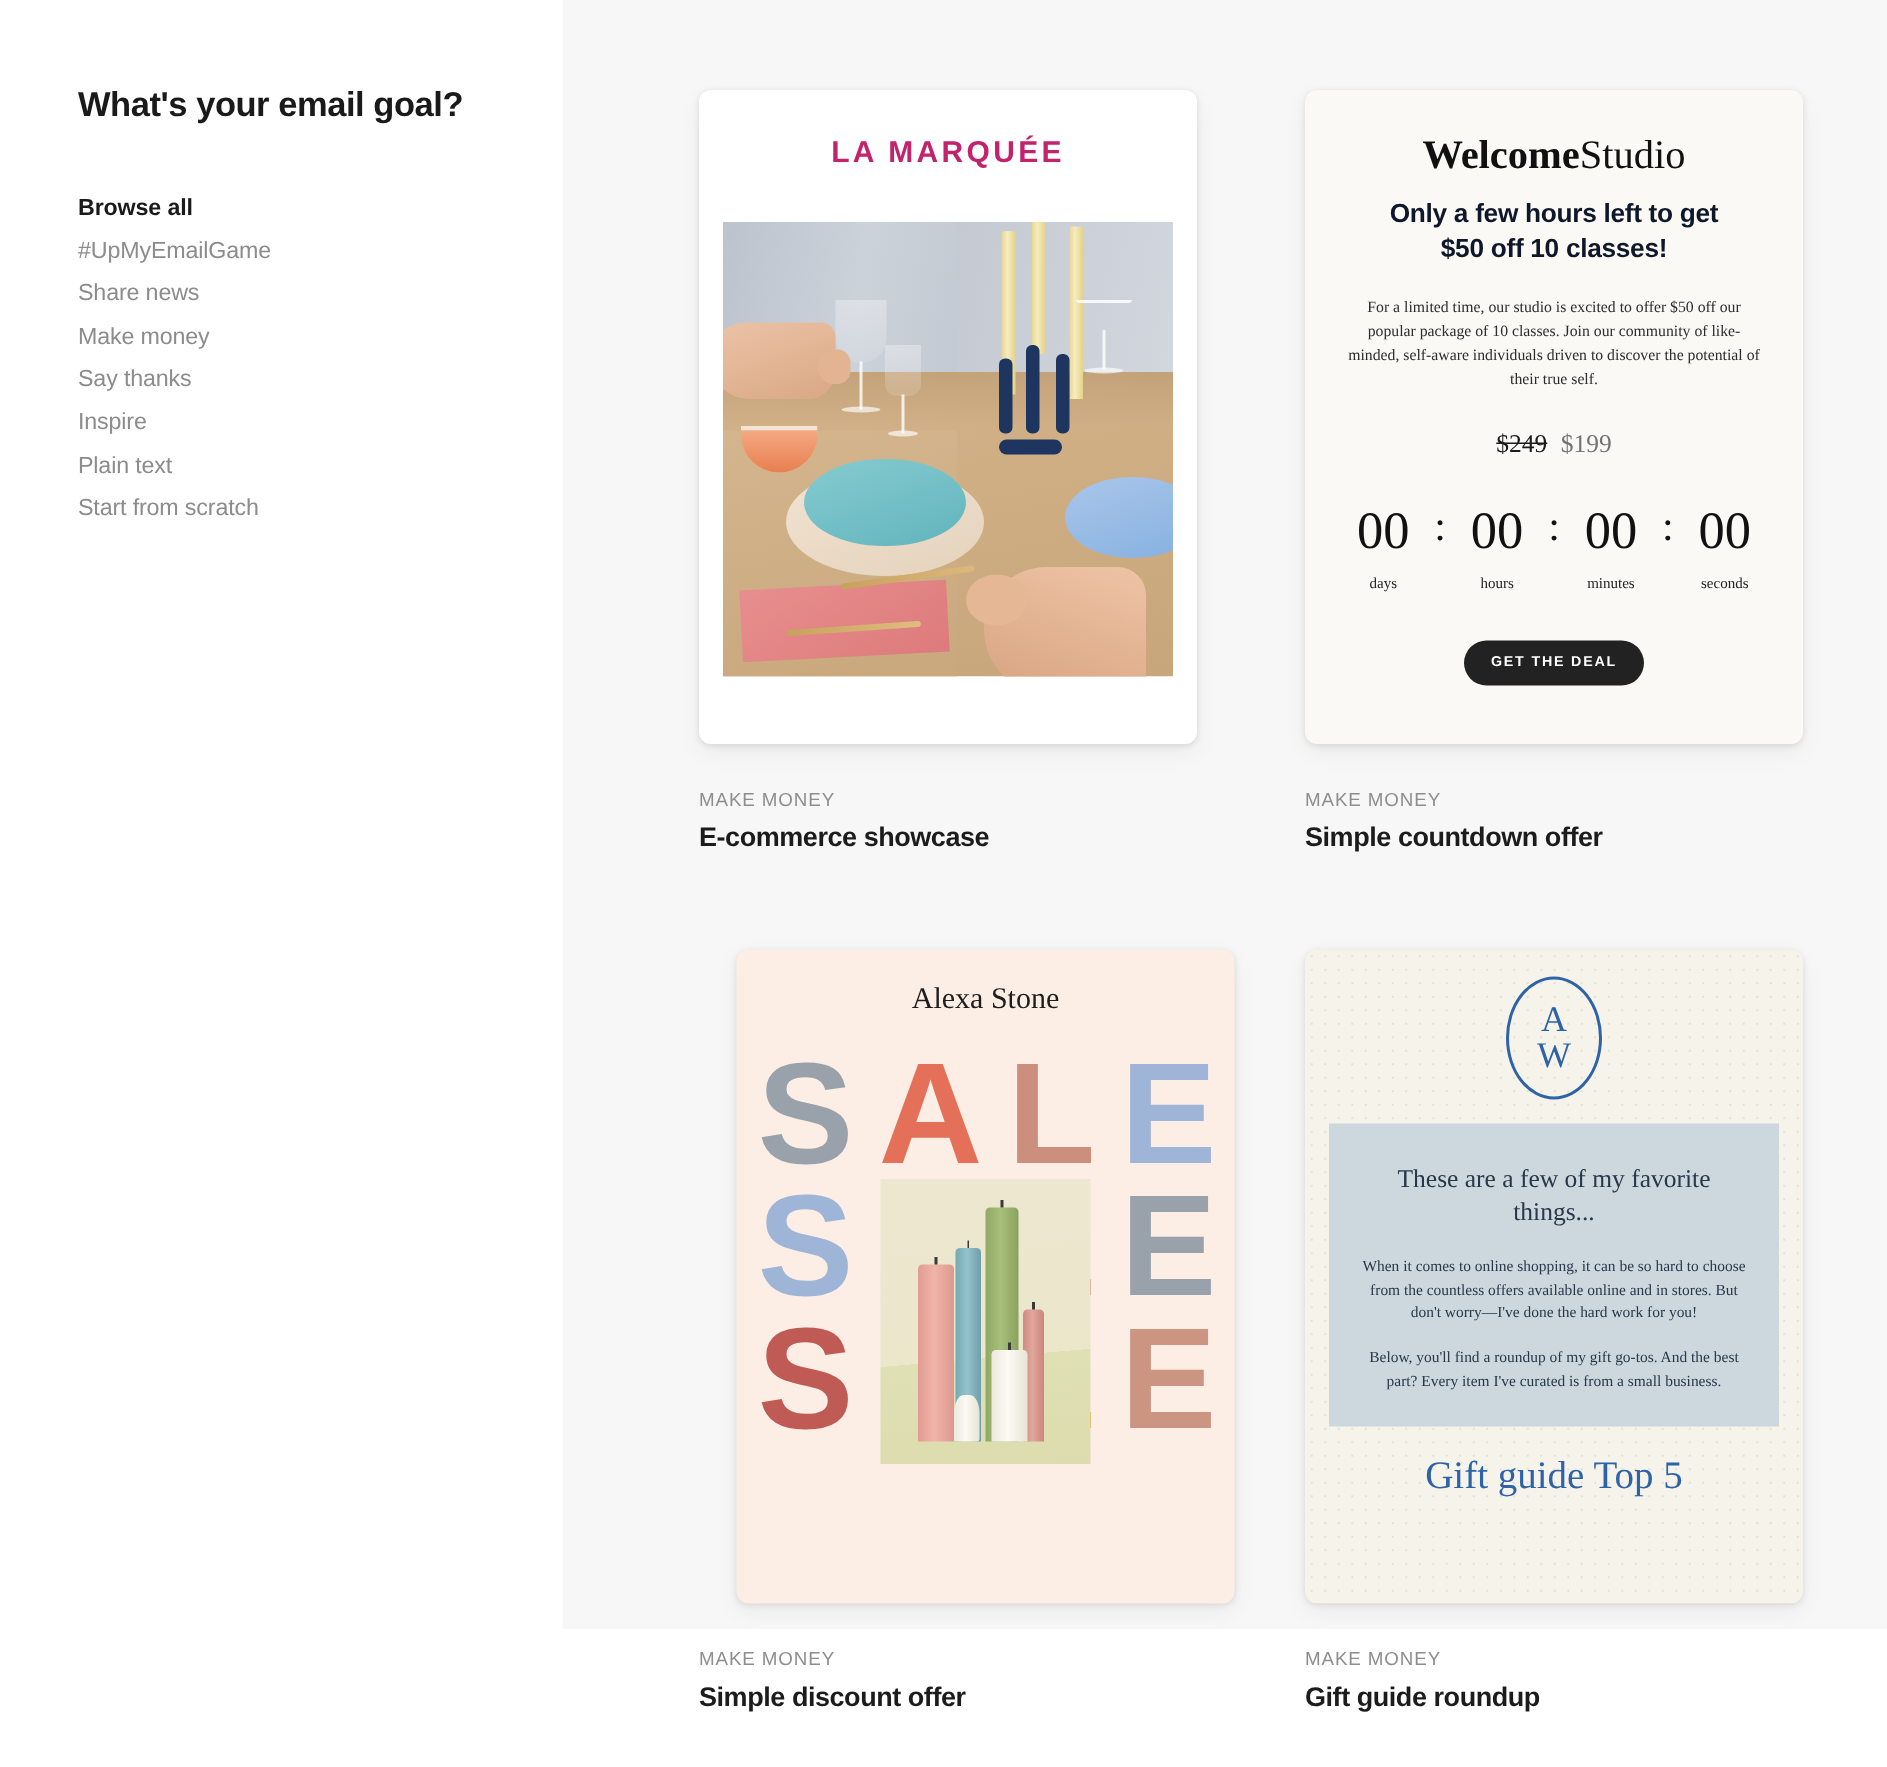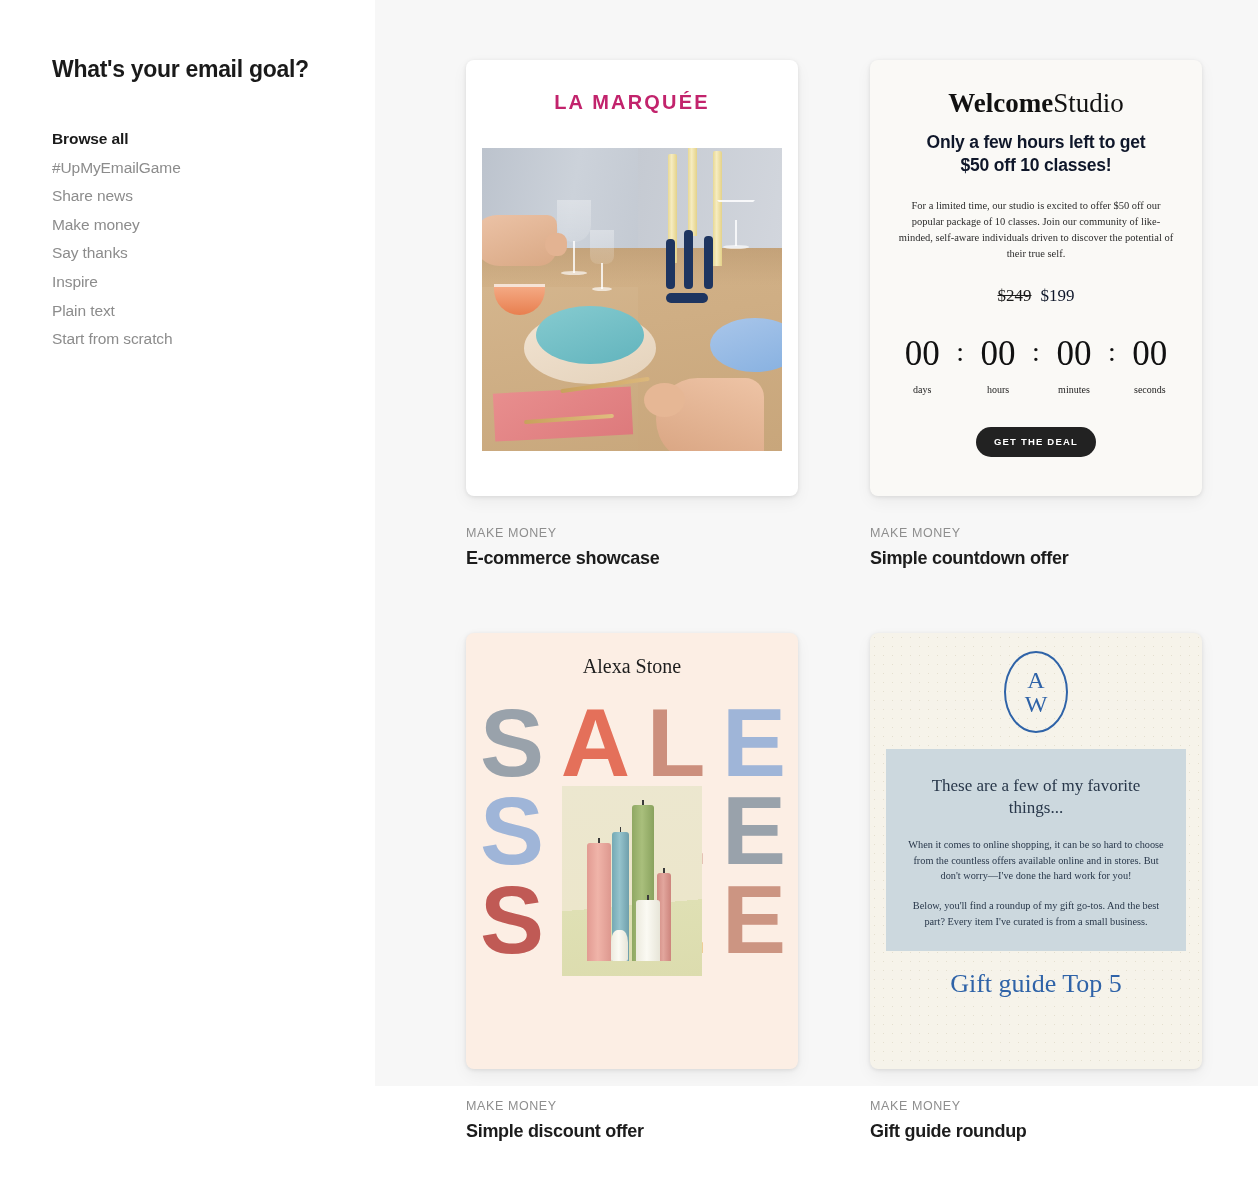--- a/index.html
+++ b/index.html
@@ -260,21 +260,21 @@
 
       <div class="card-wrap">
         <div class="preview c2">
           <div class="c2-logo"><b>Welcome</b><span>Studio</span></div>
           <div class="c2-head">
             <div>Only a few hours left to get</div>
             <div>$50 off 10 classes!</div>
           </div>
           <div class="c2-body">For a limited time, our studio is excited to offer $50 off our popular package of 10 classes. Join our community of like-minded, self-aware individuals driven to discover the potential of their true self.</div>
           <div class="c2-price">
-            <span class="c2-old">$249</span><span class="c2-new" style="color: #0f172a;">$199</span>
+            <span class="c2-old">$249</span><span class="c2-new" style="color: #737373;">$199</span>
           </div>
           <div class="c2-timer">
             <div class="tcell">
               <div class="tnum">00</div>
               <div class="tlab">days</div>
             </div>
             <div class="tsep">:</div>
             <div class="tcell">
               <div class="tnum">00</div>
               <div class="tlab">hours</div>
@@ -290,21 +290,21 @@
               <div class="tlab">seconds</div>
             </div>
           </div>
           <button class="c2-btn">GET THE DEAL</button>
         </div>
         <div class="cap-eyebrow">MAKE MONEY</div>
         <div class="cap-title">Simple countdown offer</div>
       </div>
 
       <div class="card-wrap">
-        <div class="preview c3" style="background: rgb(252, 238, 228);">
+        <div class="preview c3" style="background: rgb(252, 238, 228); margin-left: 25px;">
           <div class="c3-brand">Alexa Stone</div>
           <div class="sale-rows">
             <div class="sale-row">
               <span style="color: rgb(153, 162, 171);">S</span>
               <span style="color: rgb(228, 112, 90);">A</span>
               <span style="color: rgb(204, 143, 125);">L</span>
               <span style="color: rgb(159, 181, 216);">E</span>
             </div>
             <div class="sale-row">
               <span style="color: rgb(159, 181, 216);">S</span>

